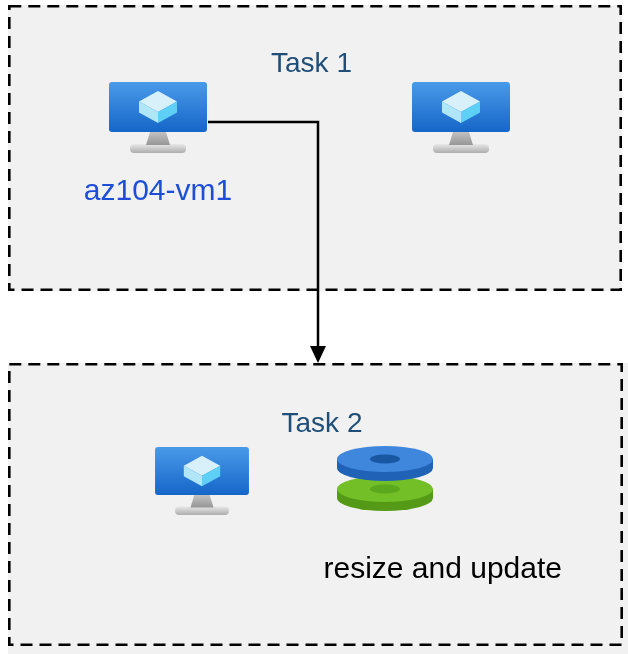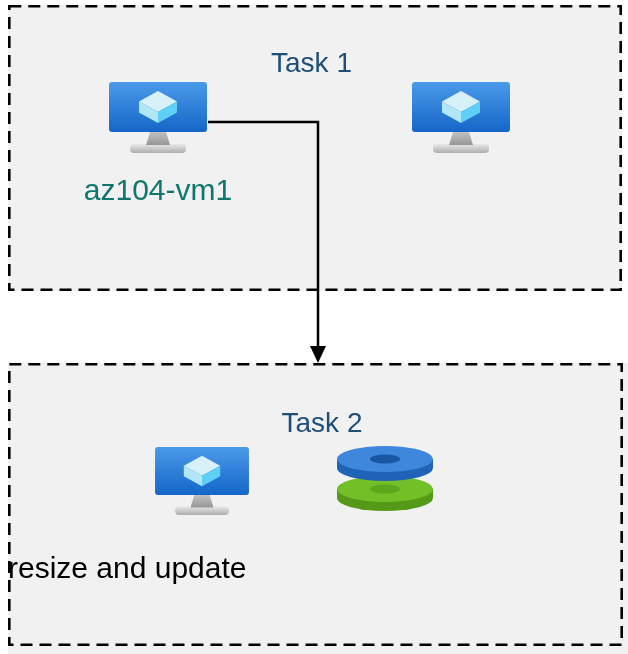--- a/index.html
+++ b/index.html
@@ -13,25 +13,25 @@
   .task-title{
     position:absolute;left:0;right:7px;text-align:center;
     font-size:28px;line-height:34px;color:#1F4E79;font-weight:400;
   }
   .t1 .task-title{top:18px;}
   .t2 .task-title{top:20px;}
   .vm-group{position:absolute;width:230px;display:flex;flex-direction:column;align-items:center;}
   .vm-group.g1{left:35px;top:77px;}
   .vm-group.g2{left:338px;top:77px;}
   .vm-icon{width:98px;height:72px;display:block;}
-  .vm-label{margin-top:17px;text-align:center;font-size:30px;line-height:38px;color:#0f766e;}
+  .vm-label{margin-top:17px;text-align:center;font-size:30px;line-height:38px;color:#1d4ed8;}
   .t2-vm{position:absolute;left:147px;top:84px;width:94px;height:69px;}
   .t2-disks{position:absolute;left:327px;top:82px;width:100px;height:66px;}
   .caption{
-    position:absolute;left:0;top:186px;width:546px;text-align:left;
+    position:absolute;left:8px;top:186px;width:546px;text-align:right;
     font-size:30px;line-height:38px;color:#000000;
   }
   .overlay{position:absolute;left:0;top:0;width:628px;height:654px;pointer-events:none;z-index:2;}
   .defs-holder{position:absolute;width:0;height:0;overflow:hidden;}
 </style>
 </head>
 <body>
 
 <svg class="defs-holder" aria-hidden="true">
   <defs>

